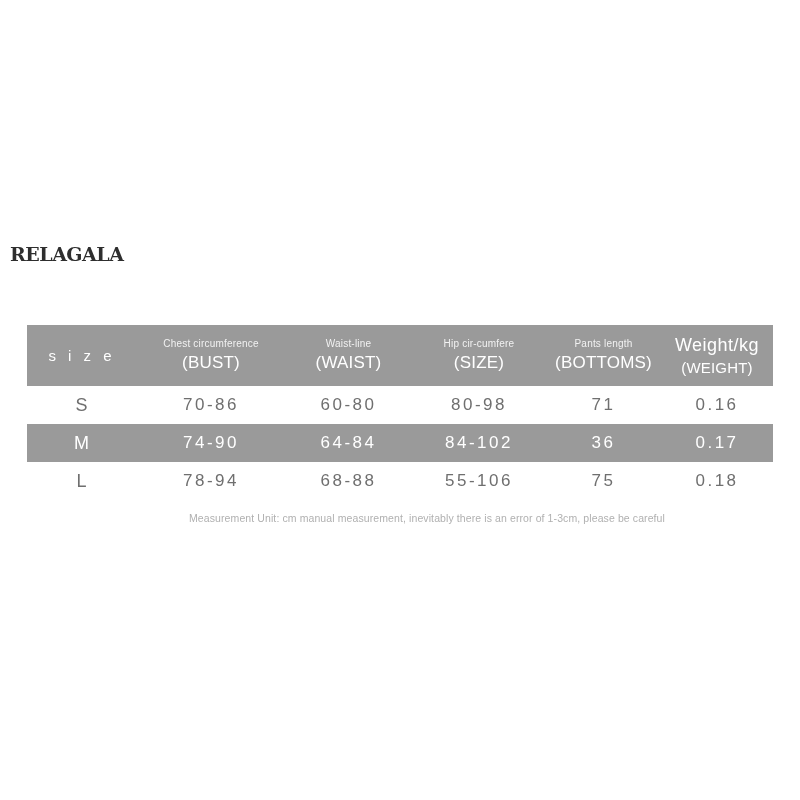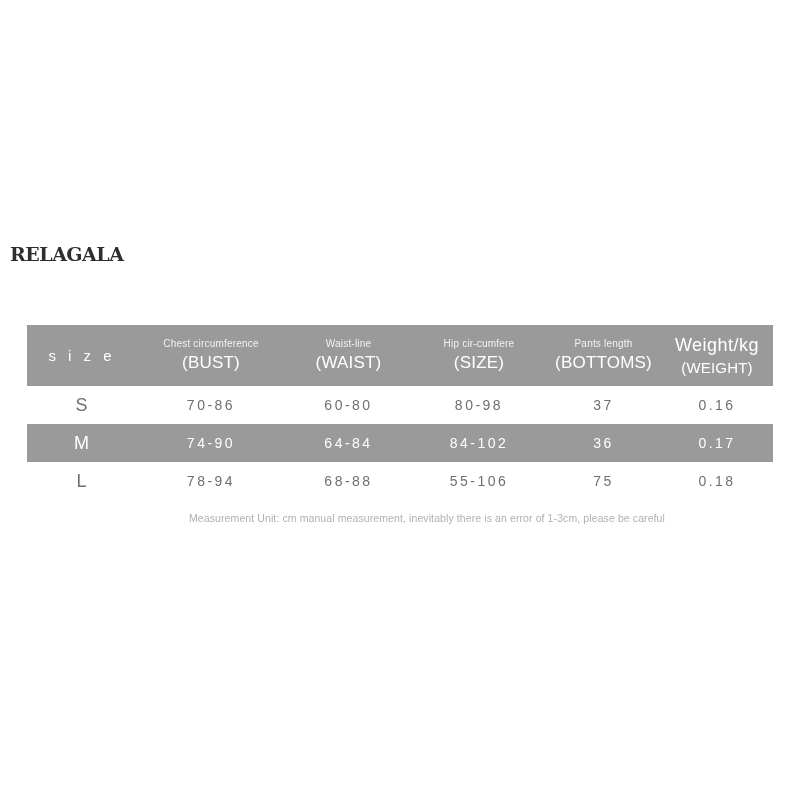--- a/index.html
+++ b/index.html
@@ -99,21 +99,21 @@
   .head-cell.weight-head .l2 {
     font-size: 15px;
     margin-top: 4px;
   }
 
   .data-row {
     height: 38px;
   }
   .data-row td {
     text-align: center;
-    font-size: 14px;
+    font-size: 17px;
     letter-spacing: 2.5px;
     color: #6f6f6f;
   }
   .data-row td.size-col {
     font-size: 18px;
     letter-spacing: 1px;
   }
   .row-highlight {
     background: #9a9a9a;
   }
@@ -173,21 +173,21 @@
           <span class="l1">Weight/kg</span>
           <span class="l2">(WEIGHT)</span>
         </td>
       </tr>
 
       <tr class="data-row">
         <td class="size-col">S</td>
         <td>70-86</td>
         <td>60-80</td>
         <td>80-98</td>
-        <td>37</td>
+        <td>71</td>
         <td>0.16</td>
       </tr>
 
       <tr class="data-row row-highlight">
         <td class="size-col">M</td>
         <td>74-90</td>
         <td>64-84</td>
         <td>84-102</td>
         <td>36</td>
         <td>0.17</td>

